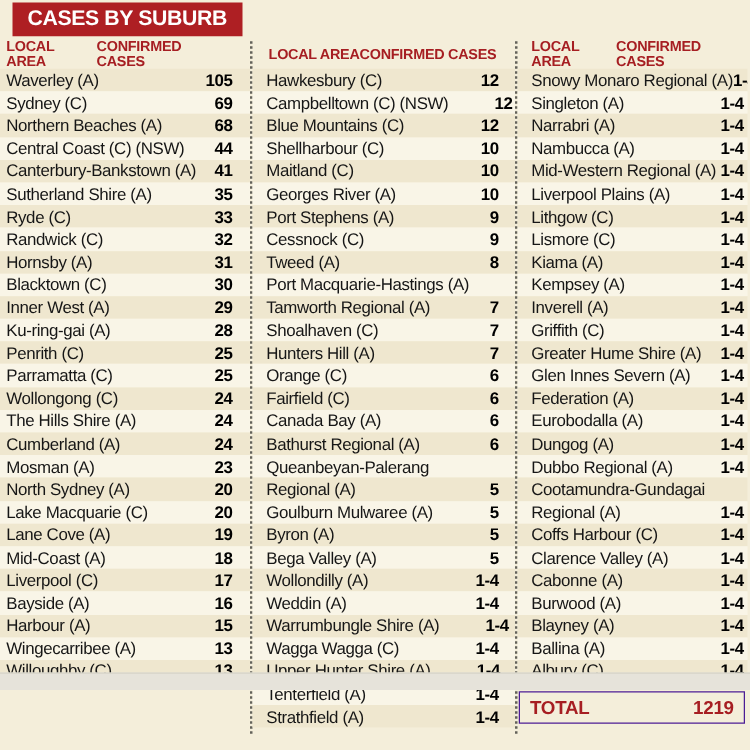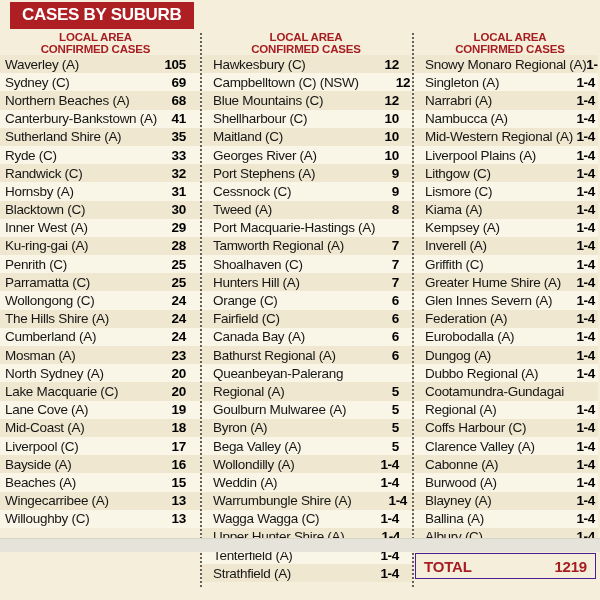--- a/index.html
+++ b/index.html
@@ -21,24 +21,23 @@
   .columns{
     position:absolute;top:33px;left:0;width:600px;height:554px;
     display:flex;box-sizing:border-box;
   }
   .col{box-sizing:border-box;}
   .col1{width:200px;}
   .col2{width:212px;border-left:2px dotted #63625a;}
   .col3{width:186px;border-left:2px dotted #63625a;}
 
   .hdr{
-    display:flex;justify-content:flex-end;align-items:center;
+    display:flex;justify-content:center;align-items:center;
     height:22px;font-weight:bold;font-size:11.5px;letter-spacing:-0.2px;
     color:#a61e22;
-    flex-direction:column;
   }
   .col1 .hdr{padding:0 14px 0 5px;}
   .col2 .hdr{padding:0 13px 0 11px;}
   .col3 .hdr{padding:0 3px 0 11px;}
 
   .row{
     display:flex;justify-content:space-between;align-items:center;
     height:18.2px;font-size:13.5px;letter-spacing:-0.3px;color:#161616;
     overflow:hidden;white-space:nowrap;
   }
@@ -83,20 +82,24 @@
           </div>
           <div class="row">
             <span class="lbl">Sydney (C)</span>
             <span class="val">69</span>
           </div>
           <div class="row">
             <span class="lbl">Northern Beaches (A)</span>
             <span class="val">68</span>
           </div>
           <div class="row">
+            <span class="lbl">Central Coast (C) (NSW)</span>
+            <span class="val">44</span>
+          </div>
+          <div class="row">
             <span class="lbl">Canterbury-Bankstown (A)</span>
             <span class="val">41</span>
           </div>
           <div class="row">
             <span class="lbl">Sutherland Shire (A)</span>
             <span class="val">35</span>
           </div>
           <div class="row">
             <span class="lbl">Ryde (C)</span>
             <span class="val">33</span>
@@ -163,21 +166,21 @@
           </div>
           <div class="row">
             <span class="lbl">Liverpool (C)</span>
             <span class="val">17</span>
           </div>
           <div class="row">
             <span class="lbl">Bayside (A)</span>
             <span class="val">16</span>
           </div>
           <div class="row">
-            <span class="lbl">Beaches (A)</span>
+            <span class="lbl">Harbour (A)</span>
             <span class="val">15</span>
           </div>
           <div class="row">
             <span class="lbl">Wingecarribee (A)</span>
             <span class="val">13</span>
           </div>
           <div class="row">
             <span class="lbl">Willoughby (C)</span>
             <span class="val">13</span>
           </div>

